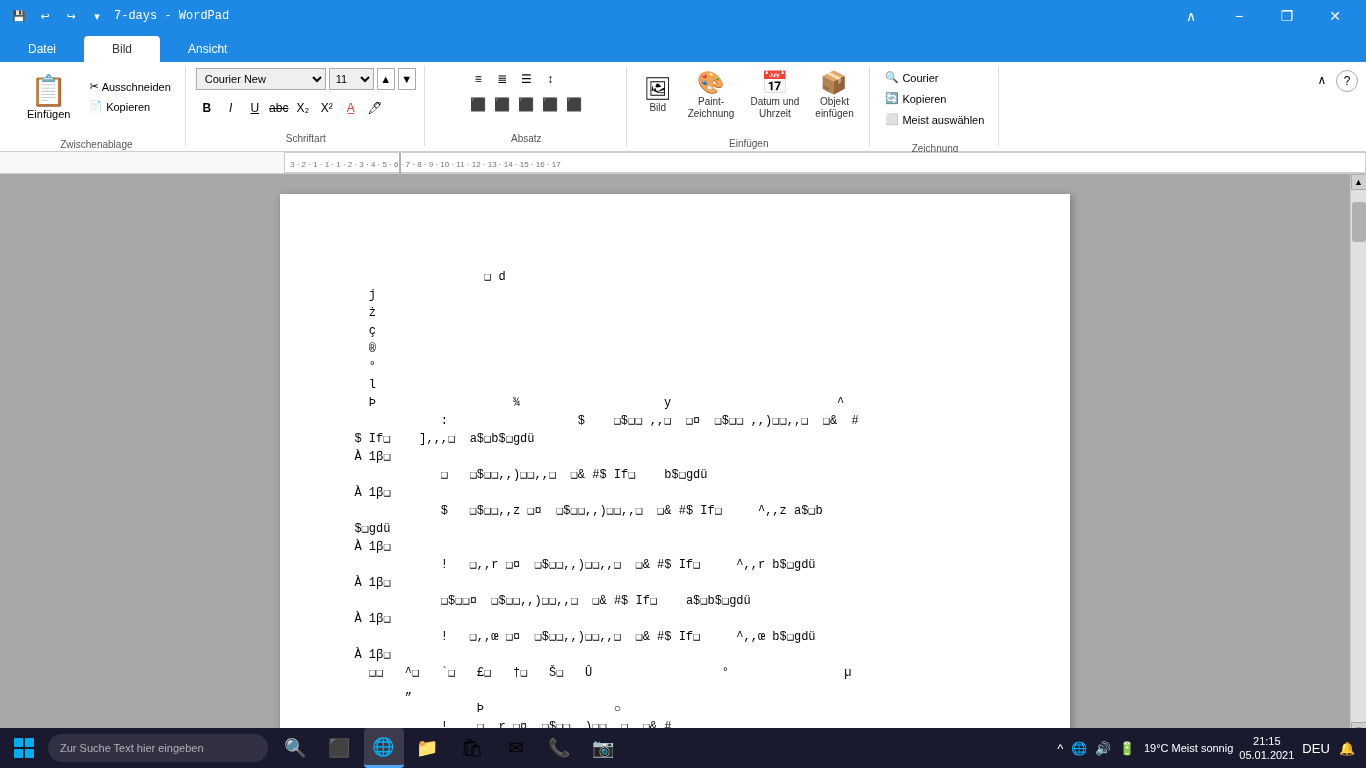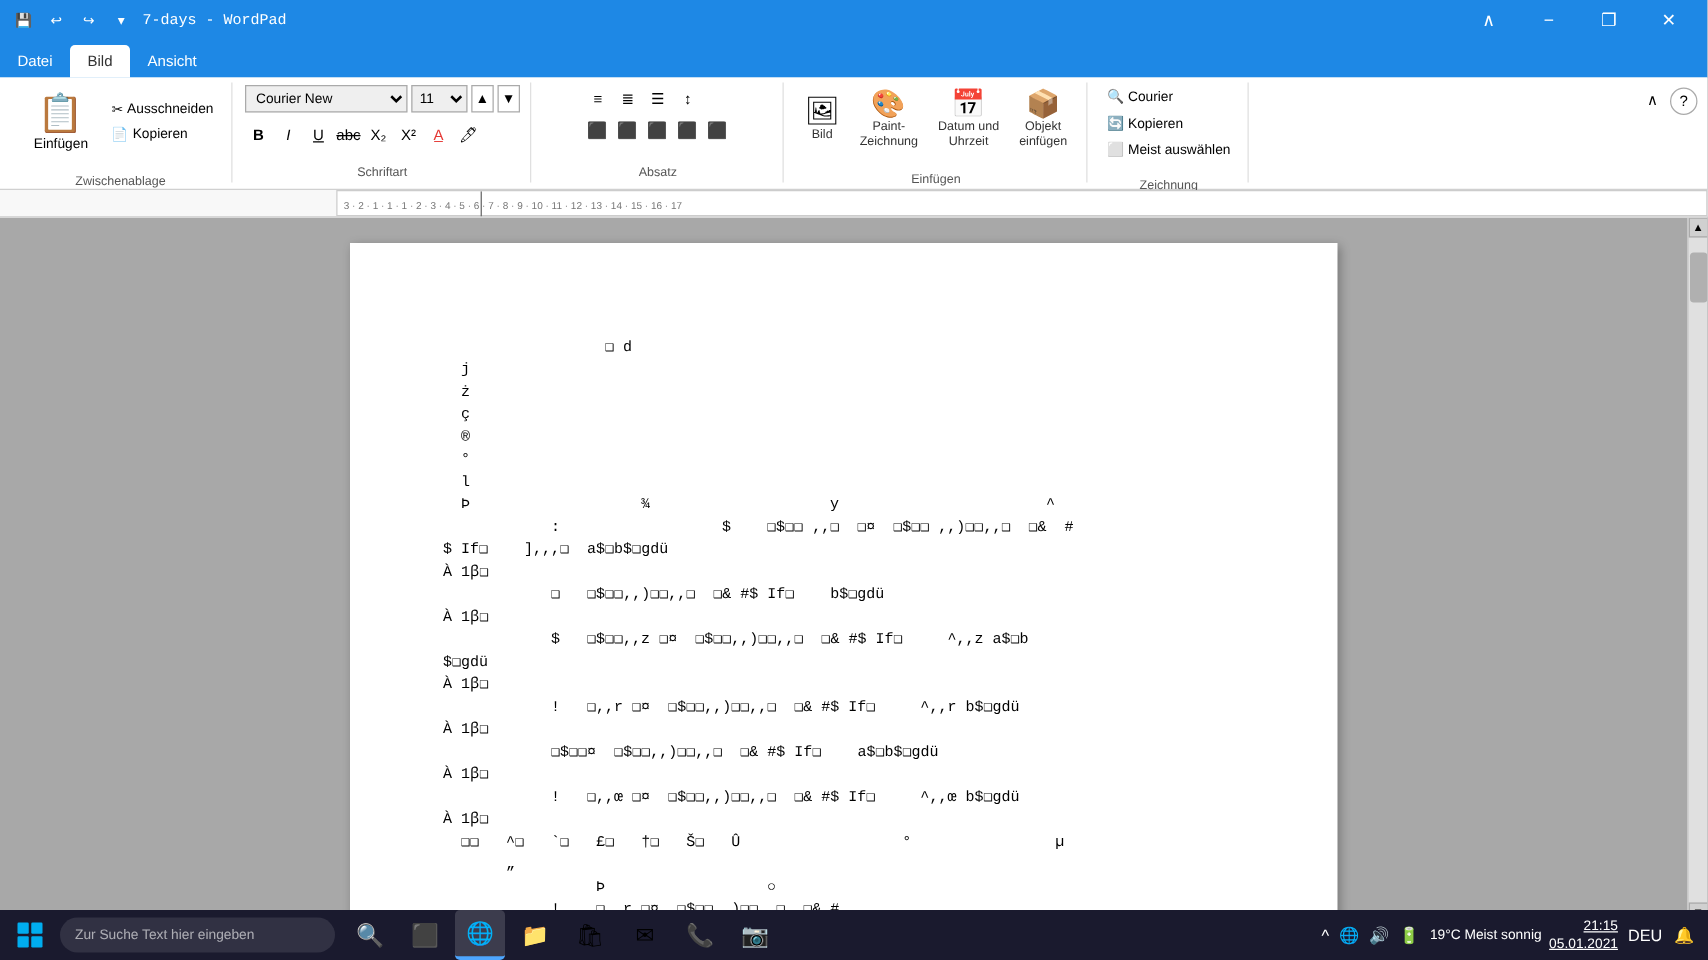--- a/index.html
+++ b/index.html
@@ -43,21 +43,21 @@
     }
 
     
     .menu-bar {
       height: 30px;
       background: #1e88e5;
       display: flex;
       align-items: flex-end;
     }
     .menu-tab {
-      padding: 6px 14px;
+      padding: 6px 28px;
       font-size: 12px;
       cursor: pointer;
       color: white;
       border: none;
       background: transparent;
     }
     .menu-tab.active {
       background: white;
       color: #333;
       border-radius: 4px 4px 0 0;
@@ -177,21 +177,21 @@
     
     .ruler {
       height: 22px;
       background: #f8f8f8;
       border-bottom: 1px solid #ccc;
       position: relative;
       overflow: hidden;
     }
     .ruler-inner {
       position: absolute;
-      left: 269px;
+      left: 284px;
       right: 0;
       top: 0;
       height: 100%;
       background: white;
       border: 1px solid #ccc;
       display: flex; align-items: center;
     }
     .ruler-markings {
       position: relative;
       width: 100%;
@@ -334,21 +334,21 @@
     .taskbar-icon.active { background: rgba(255,255,255,0.15); border-bottom: 3px solid #4da6ff; }
     .taskbar-right {
       margin-left: auto;
       display: flex;
       align-items: center;
       gap: 6px;
       padding-right: 8px;
       color: white;
       font-size: 11px;
     }
-    .taskbar-clock { text-align: right; text-decoration: underline; }
+    .taskbar-clock { text-align: center; }
     .taskbar-clock div { line-height: 1.3; }
     .sys-icons { display: flex; align-items: center; gap: 4px; }
     .sys-icon { font-size: 13px; cursor: pointer; padding: 2px; }
 
     
     .doc-scroll::-webkit-scrollbar { width: 0; }
 
     .doc-content {
       font-family: 'Courier New', Courier, monospace;
       font-size: 12px;

